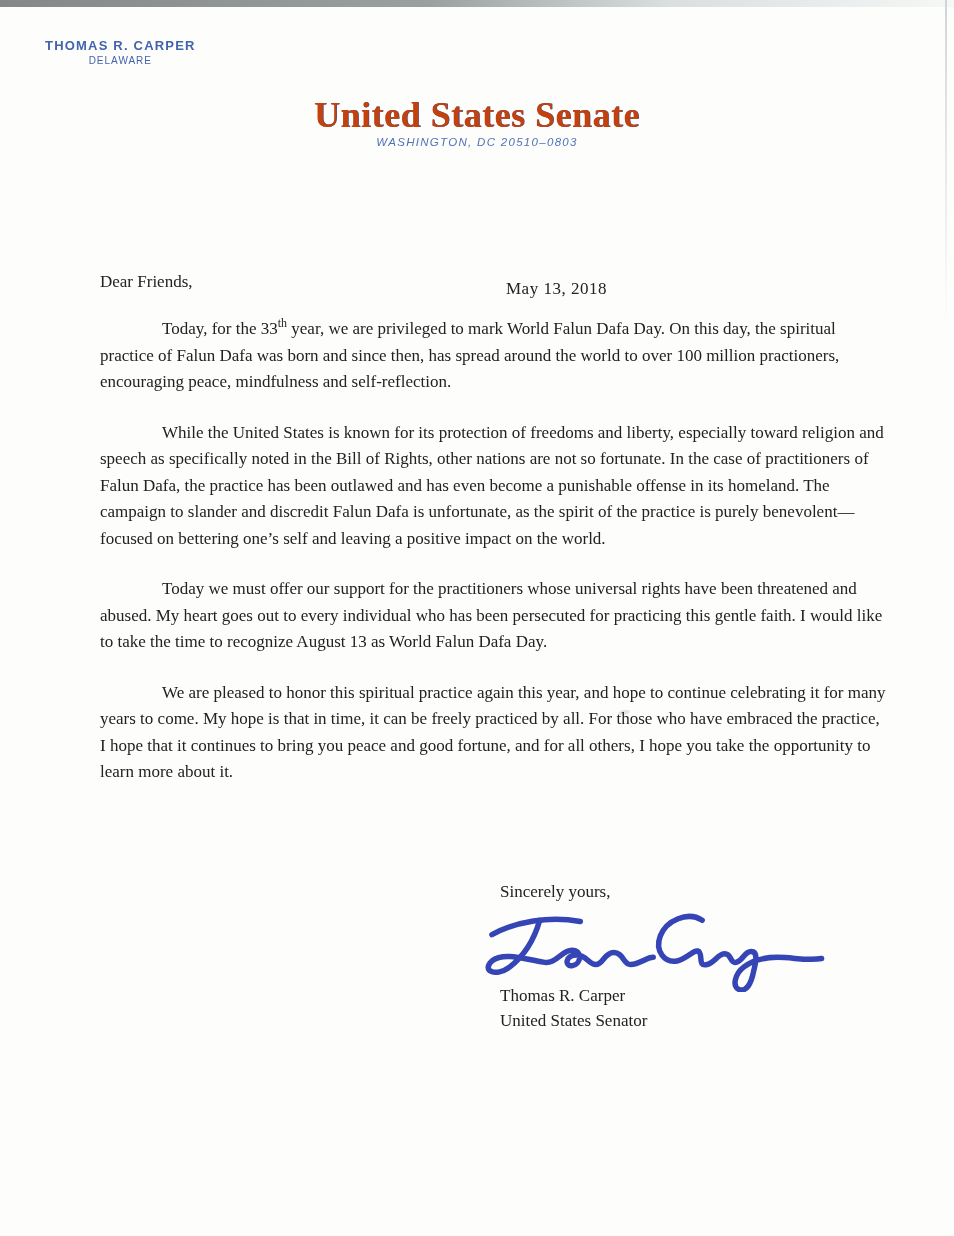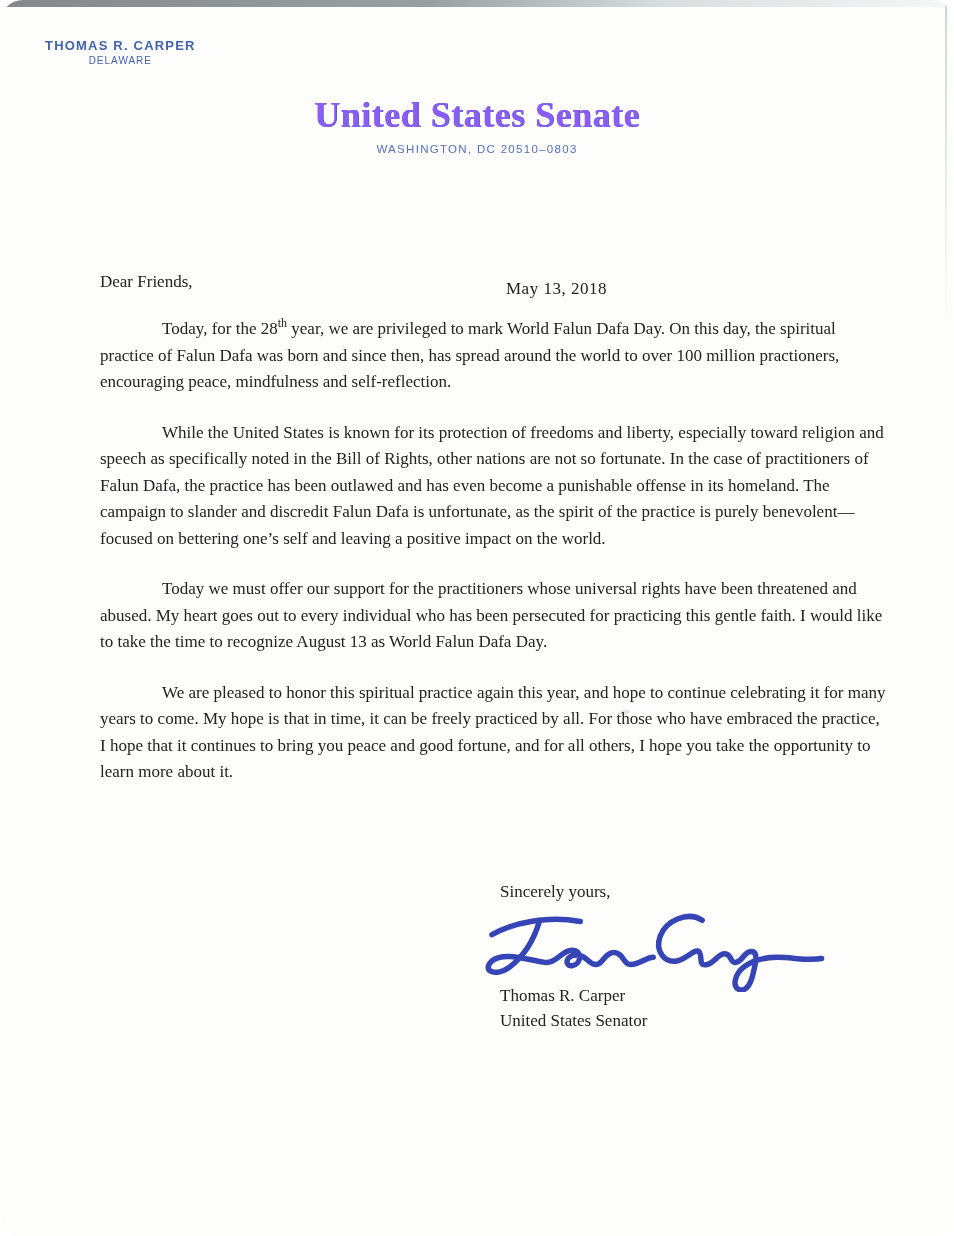--- a/index.html
+++ b/index.html
@@ -8,21 +8,20 @@
     background: #ffffff;
   }
   .page {
     position: relative;
     width: 954px;
     height: 1236px;
     background: #fdfdfc;
     overflow: hidden;
     font-family: "Liberation Serif", serif;
     color: #222220;
-    border-radius: 23px;
   }
   
   .scan-edge-top {
     position: absolute;
     top: 0; left: 0;
     width: 100%; height: 7px;
     background: linear-gradient(to right, #84888b 0%, #9aa0a2 45%, #d9dedf 70%, rgba(236,239,240,0.4) 100%);
   }
   .scan-edge-right {
     position: absolute;
@@ -61,29 +60,29 @@
     position: absolute;
     left: 0; top: 94px;
     width: 100%;
     text-align: center;
   }
   .senate-title {
     font-family: "Liberation Serif", serif;
     font-weight: 900;
     font-size: 36px;
     letter-spacing: 0.5px;
-    color: #8b5cf6;
+    color: #c2410c;
     text-shadow: 0.6px 0 0 #2b4da6;
   }
   .senate-address {
-    margin-top: 7px;
     font-family: "Liberation Sans", sans-serif;
     font-size: 11.5px;
     letter-spacing: 1.3px;
     color: #5272b5;
+    font-style: italic;
   }
   
   .date-line {
     position: absolute;
     left: 506px; top: 231px;
     font-size: 17px;
     letter-spacing: 0.5px;
     margin-top: 48px;
   }
   .salutation {
@@ -143,21 +142,21 @@
   <div class="masthead">
     <div class="senate-title">United States Senate</div>
     <div class="senate-address">WASHINGTON, DC 20510–0803</div>
   </div>
 
   <div class="date-line">May 13, 2018</div>
 
   <div class="salutation">Dear Friends,</div>
 
   <div class="letter-body">
-    <p><span>Today, for the 28</span><sup>th</sup><span> year, we are privileged to mark World Falun Dafa Day. On this day, the spiritual practice of Falun Dafa was born and since then, has spread around the world to over 100 million practioners, encouraging peace, mindfulness and self-reflection.</span></p>
+    <p><span>Today, for the 33</span><sup>th</sup><span> year, we are privileged to mark World Falun Dafa Day. On this day, the spiritual practice of Falun Dafa was born and since then, has spread around the world to over 100 million practioners, encouraging peace, mindfulness and self-reflection.</span></p>
     <p>While the United States is known for its protection of freedoms and liberty, especially toward religion and speech as specifically noted in the Bill of Rights, other nations are not so fortunate. In the case of practitioners of Falun Dafa, the practice has been outlawed and has even become a punishable offense in its homeland. The campaign to slander and discredit Falun Dafa is unfortunate, as the spirit of the practice is purely benevolent—focused on bettering one’s self and leaving a positive impact on the world.</p>
     <p>Today we must offer our support for the practitioners whose universal rights have been threatened and abused. My heart goes out to every individual who has been persecuted for practicing this gentle faith. I would like to take the time to recognize August 13 as World Falun Dafa Day.</p>
     <p>We are pleased to honor this spiritual practice again this year, and hope to continue celebrating it for many years to come. My hope is that in time, it can be freely practiced by all. For those who have embraced the practice, I hope that it continues to bring you peace and good fortune, and for all others, I hope you take the opportunity to learn more about it.</p>
   </div>
 
   <div class="closing-block">
     <div class="closing-text">Sincerely yours,</div>
     <div class="signature-wrap">
       <svg width="360" height="86" viewBox="0 0 300 72">
         <g fill="none" stroke="#3545b5" stroke-width="4.6" stroke-linecap="round" stroke-linejoin="round">

